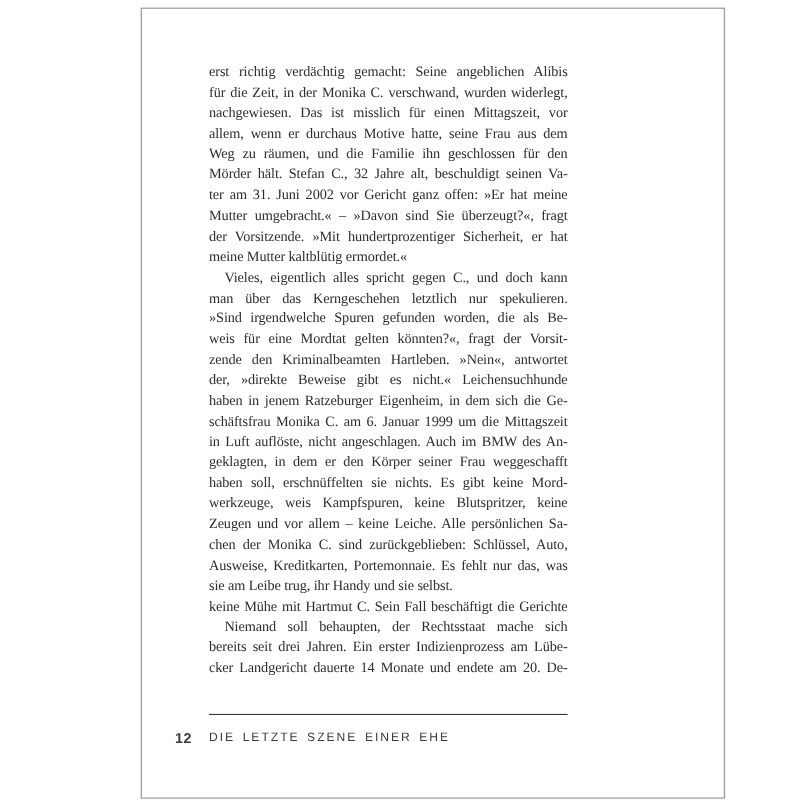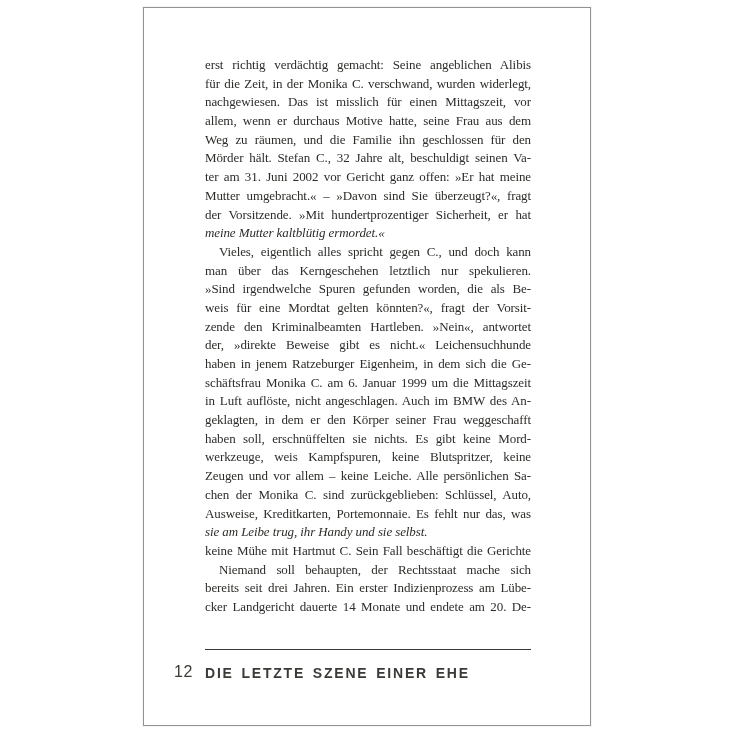--- a/index.html
+++ b/index.html
@@ -16,70 +16,70 @@
     font-family: "Liberation Serif", serif;
     overflow: hidden;
   }
   .canvas {
     position: relative;
     width: 734px; height: 734px;
     background: var(--bg);
   }
   .page {
     position: absolute;
-    left: 143px; top: 7px;
-    width: 448px; height: 719px;
+    left: 128px; top: 7px;
+    width: 531px; height: 719px;
     background: #fff;
     border: 1px solid var(--border);
     box-shadow: 0 0 0 1px rgba(0,0,0,0.04);
   }
   .text-block {
     position: absolute;
     left: 61px; top: 48px;
     width: 326px;
     color: var(--text);
     font-size: 13px;
     line-height: 18.7px;
     letter-spacing: -0.1px;
   }
   .line {
     text-align: justify;
     text-align-last: justify;
     white-space: normal;
     height: 18.7px;
     overflow: visible;
   }
-  .line.ragged { text-align-last: left; font-style: italic; }
+  .line.ragged { text-align-last: left; }
   .line.indent { text-indent: 14px; }
   .footer-rule {
     position: absolute;
     left: 61px; top: 641px;
     width: 326px; height: 1px;
     background: var(--rule);
   }
   .footer {
     position: absolute;
     left: 0; top: 655px;
     width: 100%;
     height: 14px;
     font-family: "Liberation Sans", sans-serif;
     color: var(--footer);
   }
   .pagenum {
     position: absolute;
     left: 30px; top: 0;
-    font-size: 16px;
-    font-weight: normal;
+    font-size: 13px;
+    font-weight: bold;
     letter-spacing: 0.5px;
   }
   .running {
     position: absolute;
     left: 61px; top: 2px;
-    font-size: 14px;
-    font-weight: bold;
+    font-size: 11px;
+    font-weight: normal;
     letter-spacing: 1.8px;
     word-spacing: 2px;
     text-transform: uppercase;
   }
 </style>
 </head>
 <body>
 
 <div class="canvas">
   <div class="page">

